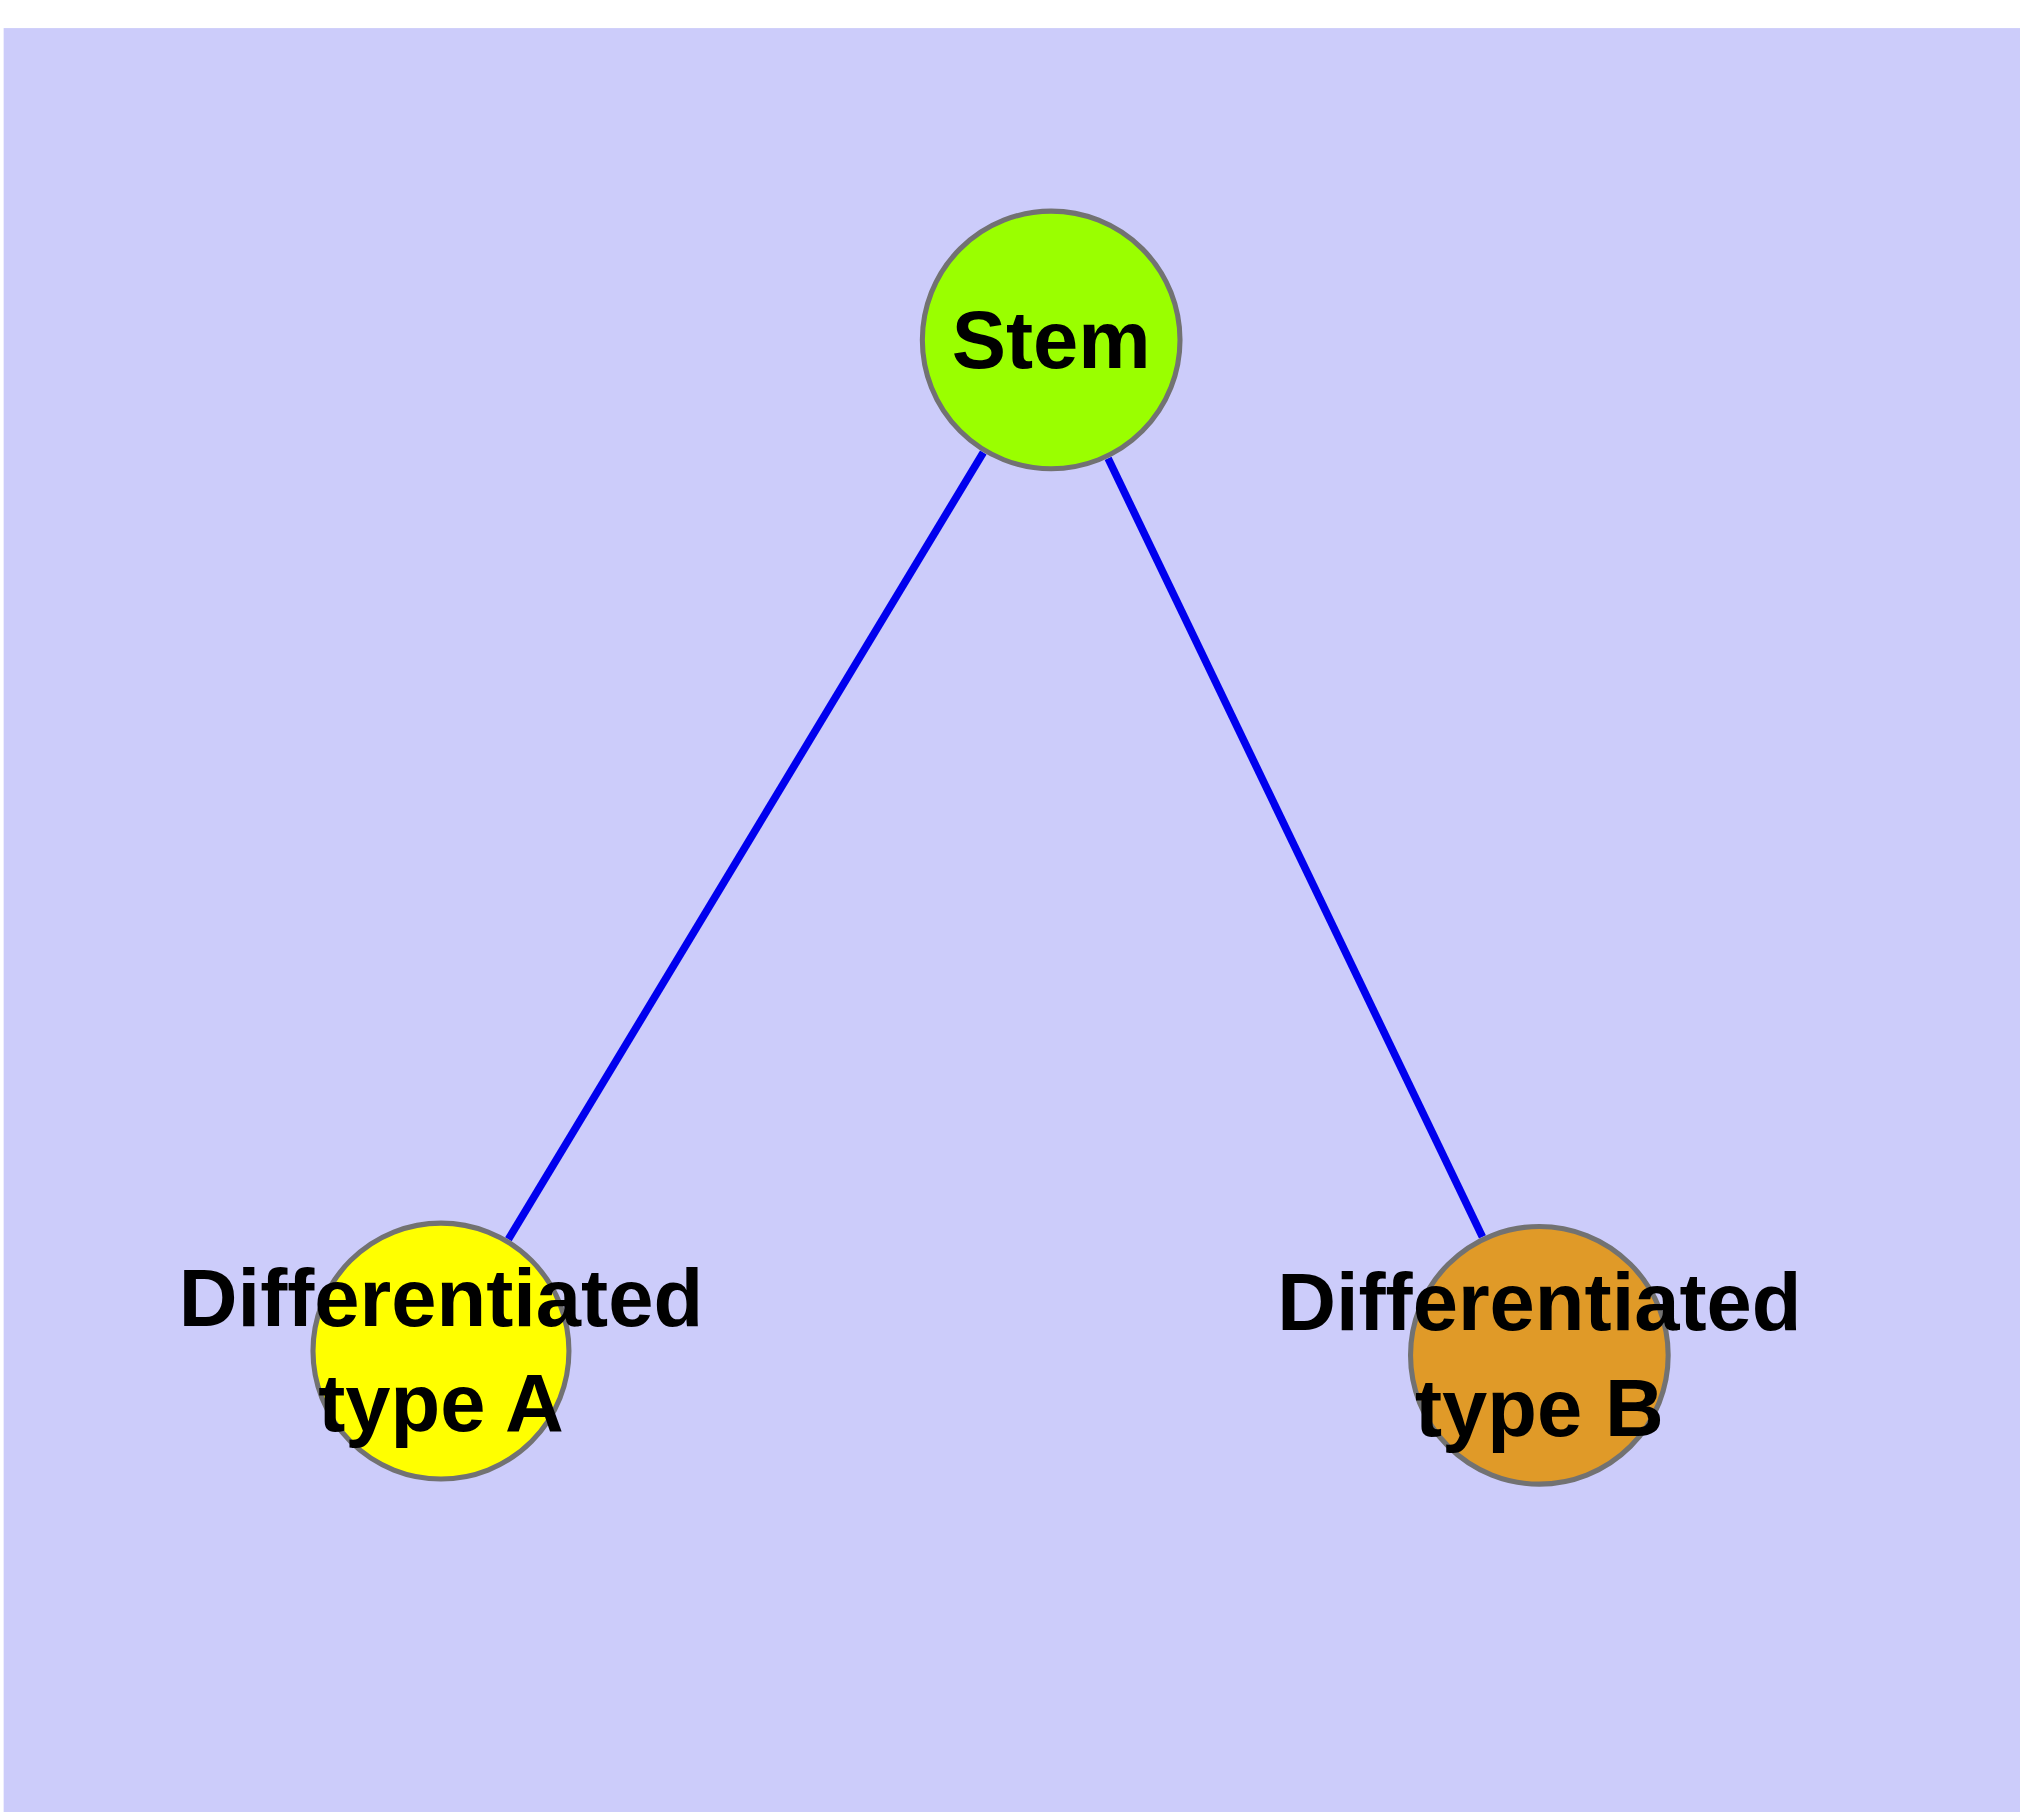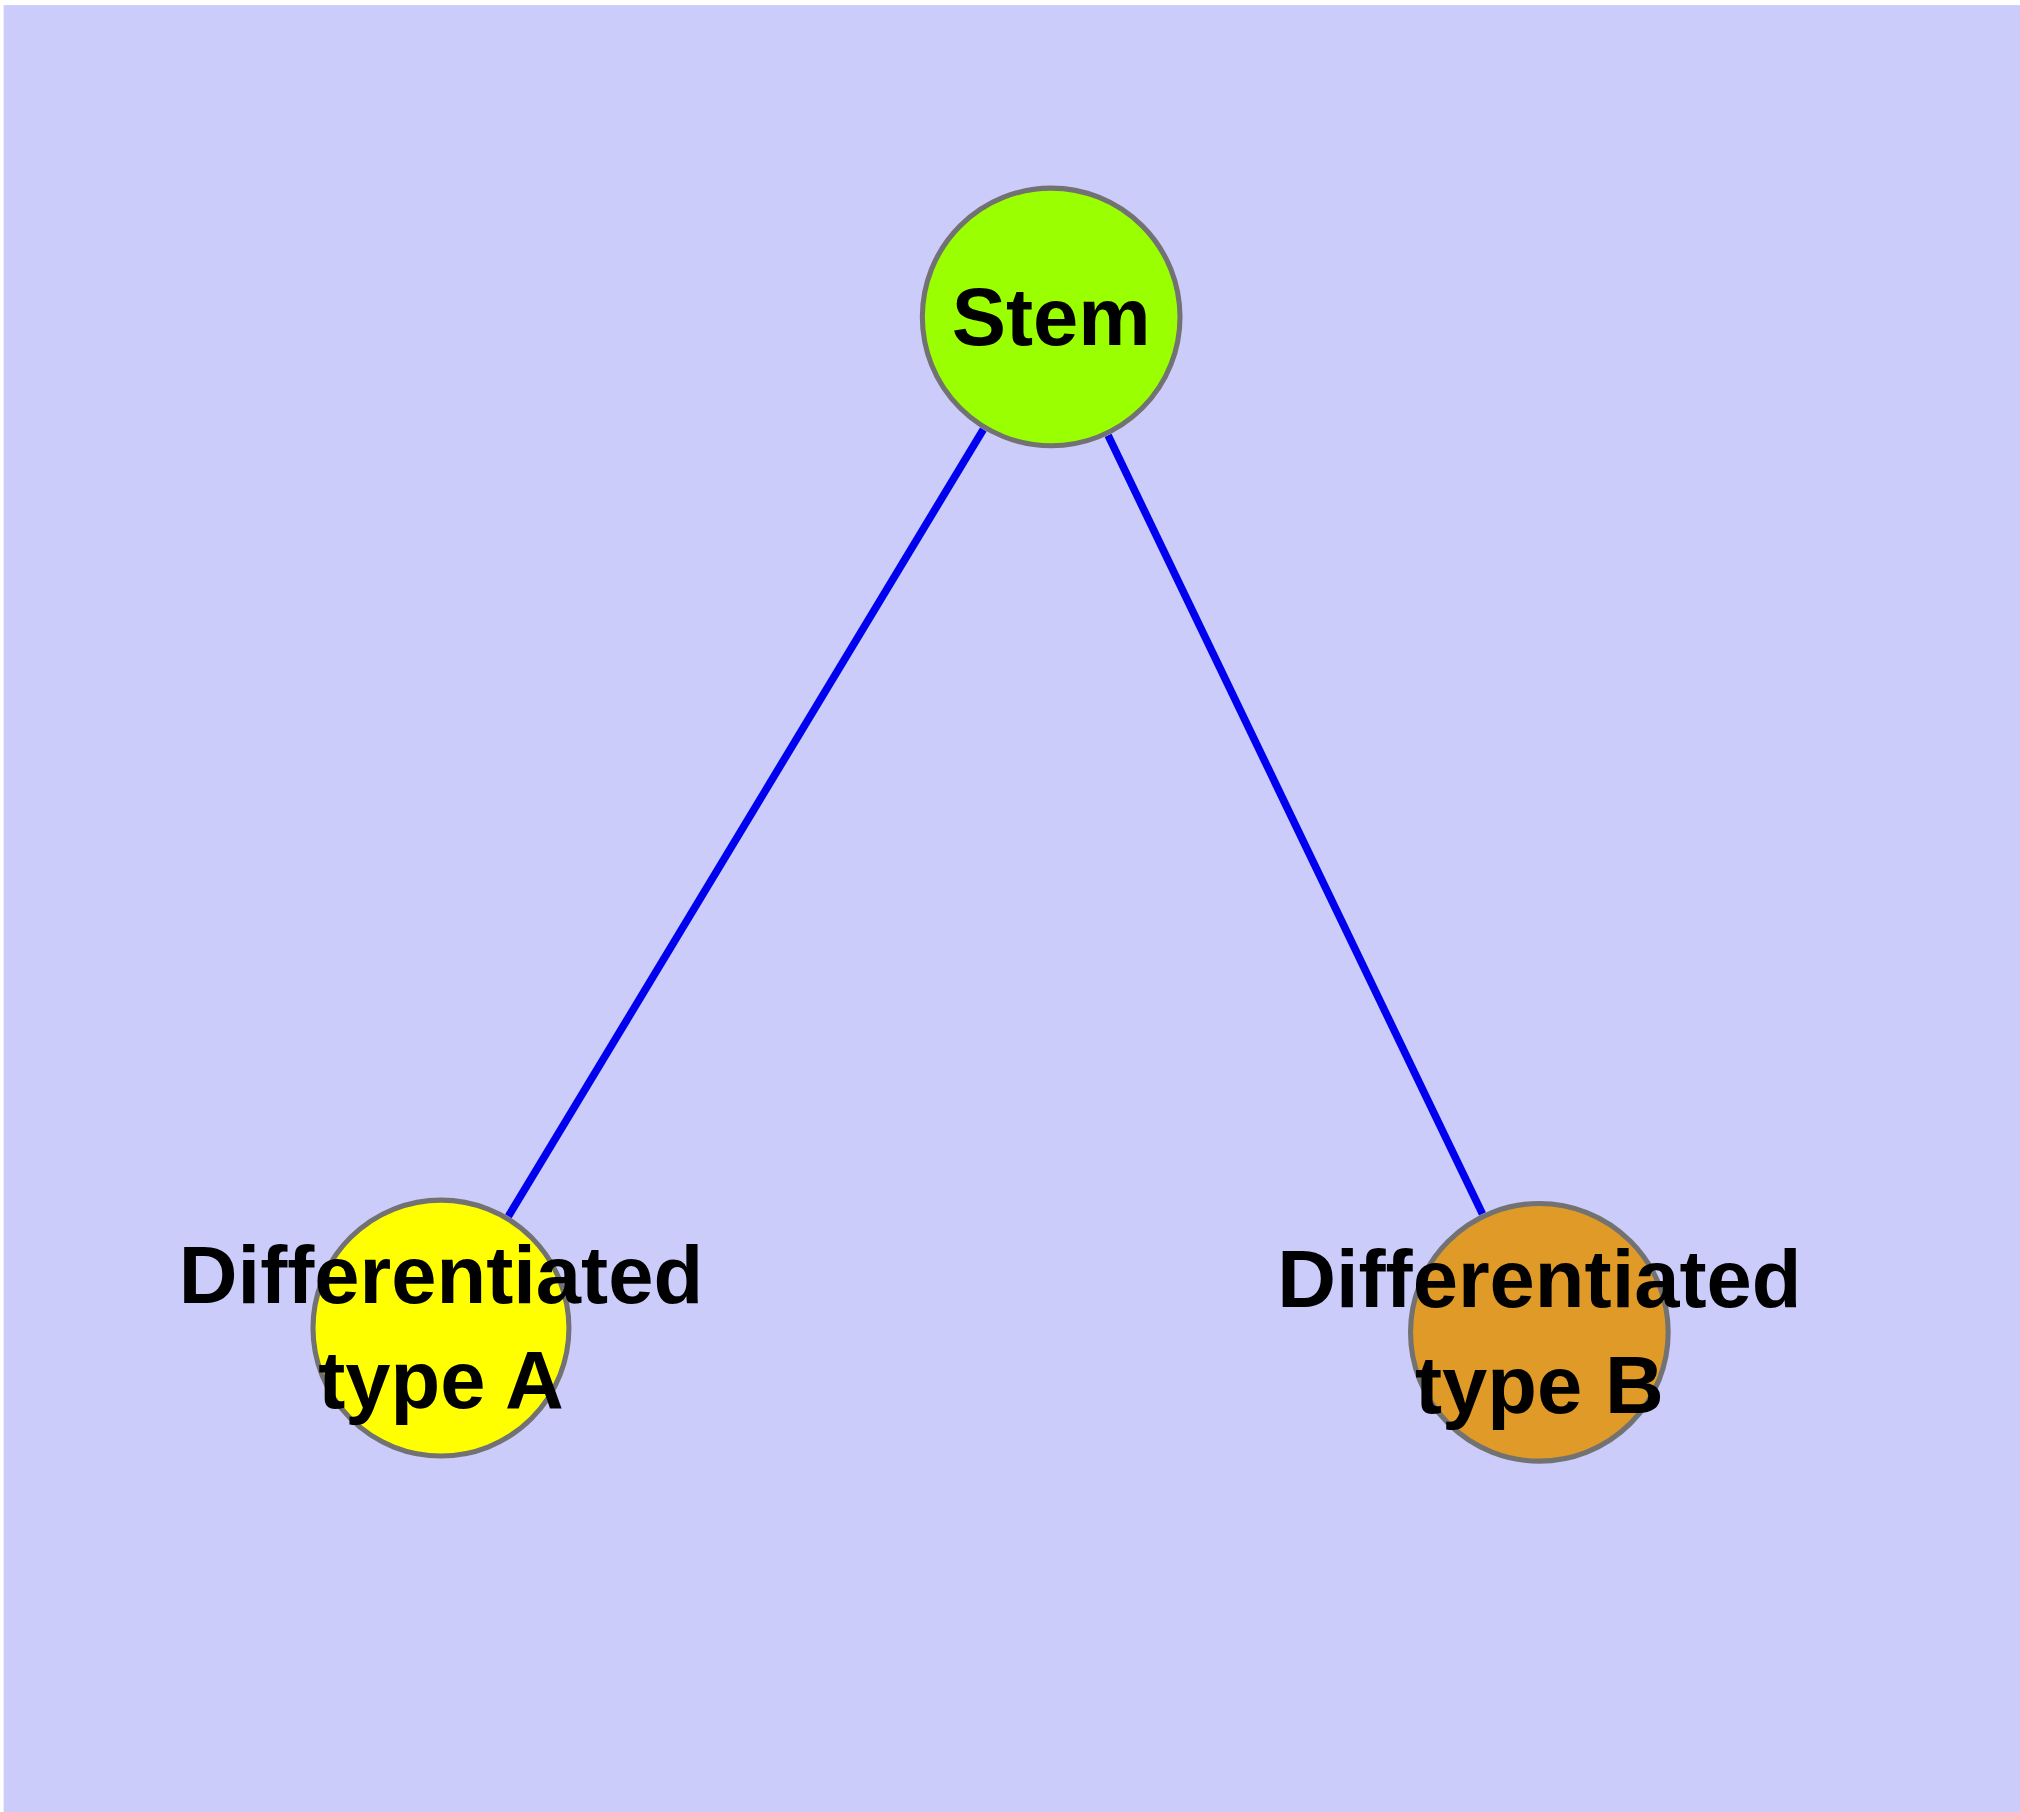--- a/index.html
+++ b/index.html
@@ -10,20 +10,21 @@
   body {
     width: 2021px;
     height: 1812px;
     overflow: hidden;
     font-family: "Liberation Sans", sans-serif;
   }
   #graph-canvas {
     position: relative;
     width: 2021px;
     height: 1536px;
+    margin-top: 23px;
   }
   #graph-svg {
     position: absolute;
     top: 0;
     left: 0;
     width: 2021px;
     height: 1812px;
     display: block;
   }
   .node-label {

